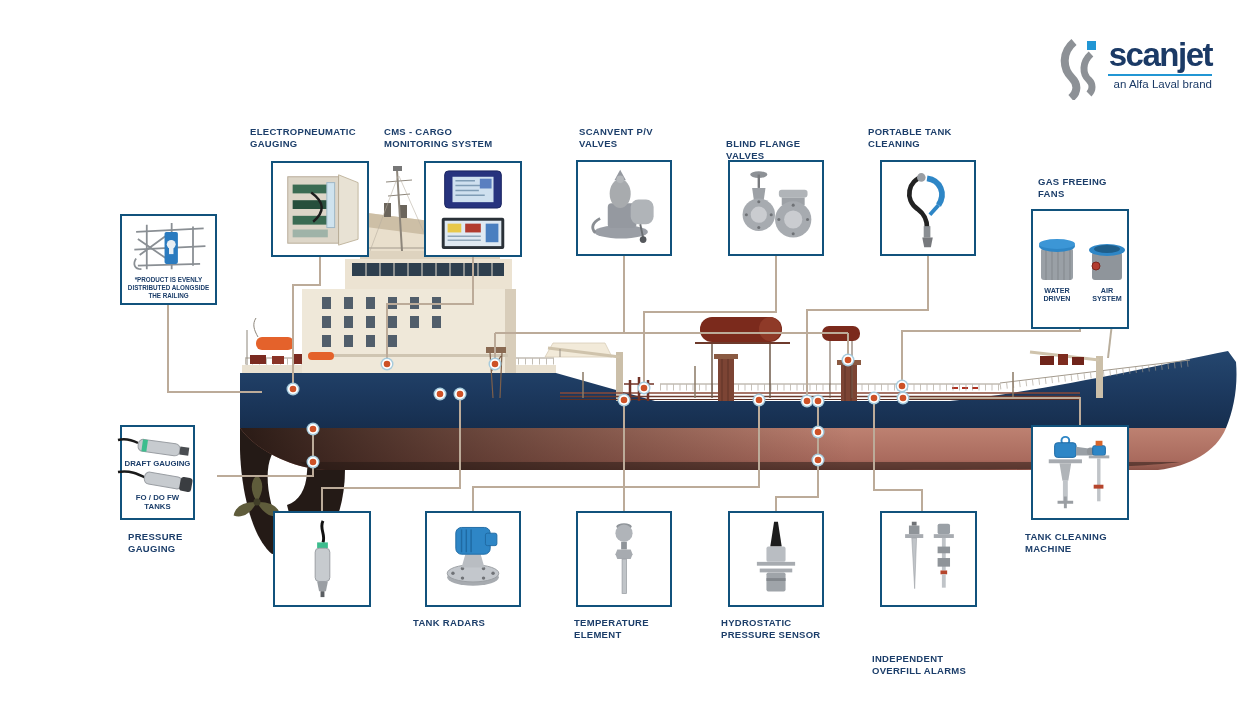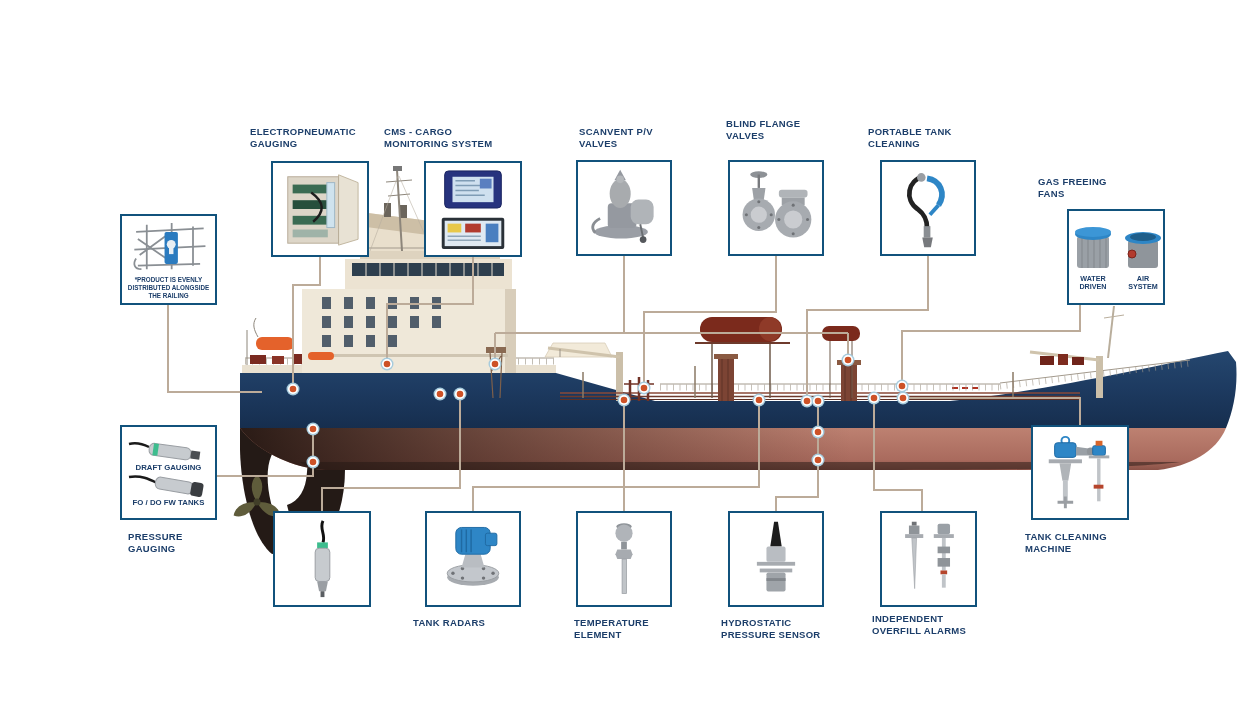--- a/index.html
+++ b/index.html
@@ -253,32 +253,44 @@
           <circle cx="313" cy="429" r="6.5" fill="#a6cbdd"></circle>
           <circle cx="313" cy="429" r="4.2" fill="#cd5227" stroke="#fff" stroke-width="1.8"></circle>
         </g>
       <g>
           <circle cx="313" cy="462" r="6.5" fill="#a6cbdd"></circle>
           <circle cx="313" cy="462" r="4.2" fill="#cd5227" stroke="#fff" stroke-width="1.8"></circle>
         </g>
     </g>
   </svg>
 
+  <div class="logo">
+    <svg width="42" height="62" viewBox="0 0 42 62">
+      <path d="M16,4 C4,14 4,30 14,40 C20,46 20,54 13,60" stroke="#8d9196" stroke-width="8" fill="none"></path>
+      <path d="M33,16 C24,24 24,36 31,42 C35,46 35,52 31,56" stroke="#8d9196" stroke-width="7" fill="none"></path>
+      <rect x="29" y="3" width="9" height="9" fill="#2196d4"></rect>
+    </svg>
+    <div class="logo-text">
+      <div class="brand">scanjet</div>
+      <div class="logo-rule"></div>
+      <div class="tagline">an Alfa Laval brand</div>
+    </div>
+  </div>
 
   <div class="plabel" style="left:250px;top:126px;width:140px;">ELECTROPNEUMATIC GAUGING</div>
   <div class="plabel" style="left:384px;top:126px;width:130px;">CMS - CARGO MONITORING SYSTEM</div>
   <div class="plabel" style="left:579px;top:126px;width:90px;">SCANVENT P/V VALVES</div>
-  <div class="plabel" style="left:726px;top:118px;width:100px;">BLIND FLANGE VALVES</div>
+  <div class="plabel" style="left:726px;top:138px;width:100px;">BLIND FLANGE VALVES</div>
   <div class="plabel" style="left:868px;top:126px;width:120px;">PORTABLE TANK CLEANING</div>
   <div class="plabel" style="left:1038px;top:176px;width:84px;">GAS FREEING FANS</div>
   <div class="plabel" style="left:128px;top:531px;width:80px;">PRESSURE GAUGING</div>
   <div class="plabel" style="left:413px;top:617px;width:120px;">TANK RADARS</div>
   <div class="plabel" style="left:574px;top:617px;width:100px;">TEMPERATURE ELEMENT</div>
   <div class="plabel" style="left:721px;top:617px;width:110px;">HYDROSTATIC PRESSURE SENSOR</div>
-  <div class="plabel" style="left:872px;top:613px;width:112px;">INDEPENDENT OVERFILL ALARMS</div>
+  <div class="plabel" style="left:872px;top:653px;width:112px;">INDEPENDENT OVERFILL ALARMS</div>
   <div class="plabel" style="left:1025px;top:531px;width:110px;">TANK CLEANING MACHINE</div>
 
   <div class="pbox" style="left:120px;top:214px;width:97px;height:91px;">
     <svg width="80" height="56" viewBox="0 0 90 62">
       <g stroke="#8a8f94" stroke-width="2" fill="none">
         <path d="M20,6 V56 M48,4 V56 M72,8 V52"></path>
         <path d="M8,14 L84,10 M6,34 L86,30 M10,52 L80,50"></path>
         <path d="M8,44 C4,50 6,56 14,56"></path>
         <path d="M10,22 L42,44 M42,18 L12,40"></path>
       </g>
@@ -361,21 +373,21 @@
     <svg width="86" height="84" viewBox="0 0 90 86">
       <path d="M40,10 C24,14 20,34 34,44 C42,50 44,56 44,64" stroke="#222" stroke-width="5" fill="none"></path>
       <path d="M44,12 C58,14 64,28 56,40" stroke="#2e86c6" stroke-width="6" fill="none"></path>
       <circle cx="38" cy="11" r="4.5" fill="#9a9ea3"></circle>
       <rect x="40.5" y="62" width="7" height="12" fill="#8a8e93"></rect>
       <polygon points="39,74 50,74 48,84 41,84" fill="#77797d"></polygon>
       <line x1="56" y1="40" x2="47" y2="50" stroke="#2e86c6" stroke-width="4"></line>
     </svg>
   </div>
 
-  <div class="pbox" style="left:1031px;top:209px;width:98px;height:96px;margin-left:36px;">
+  <div class="pbox" style="left:1031px;top:209px;width:98px;height:120px;">
     <div class="gasrow">
       <div class="gascol">
         <svg width="40" height="48" viewBox="0 0 40 48">
           <rect x="4" y="12" width="32" height="32" rx="3" fill="#9aa0a6"></rect>
           <path d="M9,14 V44 M15,14 V44 M21,14 V44 M27,14 V44 M33,14 V44" stroke="#82878c" stroke-width="1"></path>
           <ellipse cx="20" cy="10" rx="18" ry="6" fill="#2e86c6"></ellipse>
           <ellipse cx="20" cy="8" rx="18" ry="5" fill="#3c96d6"></ellipse>
         </svg>
         <div class="innerlabel" style="font-size:7.2px;margin-top:3px;">WATER DRIVEN</div>
       </div>
@@ -384,21 +396,21 @@
           <rect x="5" y="12" width="30" height="28" rx="3" fill="#8f959b"></rect>
           <ellipse cx="20" cy="10" rx="18" ry="6" fill="#2e86c6"></ellipse>
           <ellipse cx="20" cy="9" rx="13" ry="4" fill="#1f5e8a"></ellipse>
           <circle cx="9" cy="26" r="4" fill="#b23b2e" stroke="#7d241b"></circle>
         </svg>
         <div class="innerlabel" style="font-size:7.2px;margin-top:3px;">AIR SYSTEM</div>
       </div>
     </div>
   </div>
 
-  <div class="pbox" style="left:120px;top:425px;width:97px;height:95px;">
+  <div class="pbox" style="left:120px;top:425px;width:75px;height:95px;">
     <svg width="84" height="26" viewBox="0 0 84 26">
       <path d="M2,6 C10,4 16,6 22,9" stroke="#1a1a1a" stroke-width="2.5" fill="none"></path>
       <g transform="rotate(8 46 14)">
         <rect x="22" y="8" width="42" height="12" rx="5" fill="#c7cbcf" stroke="#9a9ea3"></rect>
         <rect x="26" y="8" width="5" height="12" fill="#3dbd8e"></rect>
         <rect x="64" y="10" width="9" height="8" fill="#4a4e52"></rect>
       </g>
     </svg>
     <div class="innerlabel">DRAFT GAUGING</div>
     <svg width="84" height="26" viewBox="0 0 84 26">

